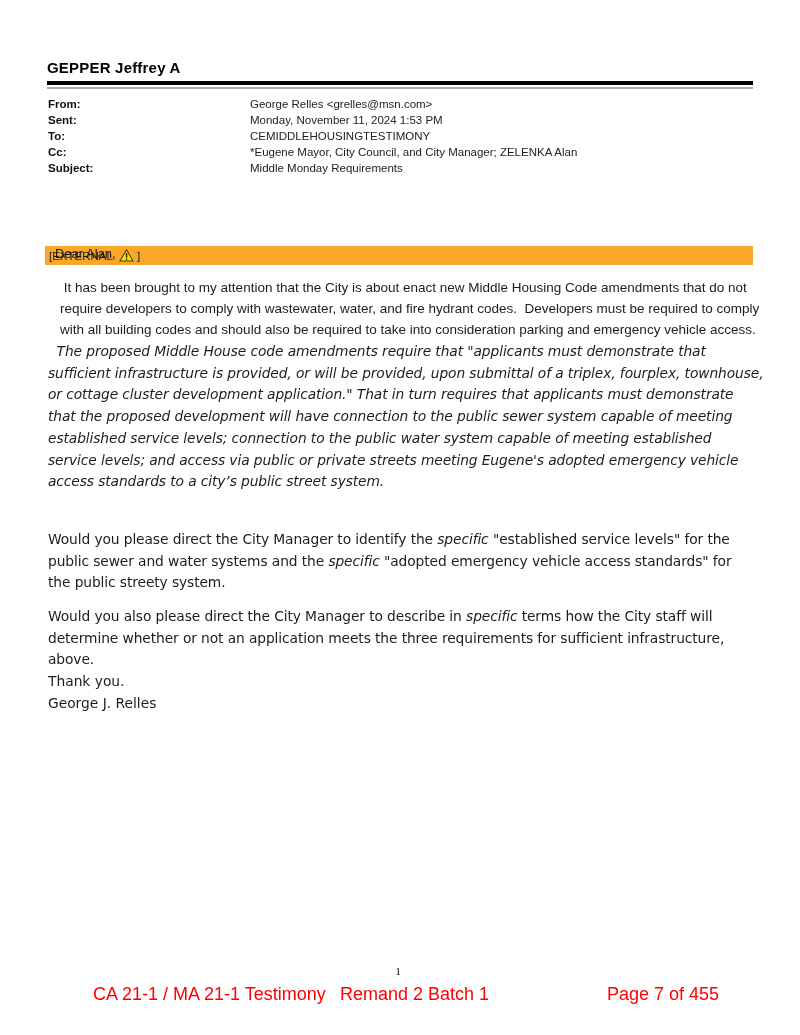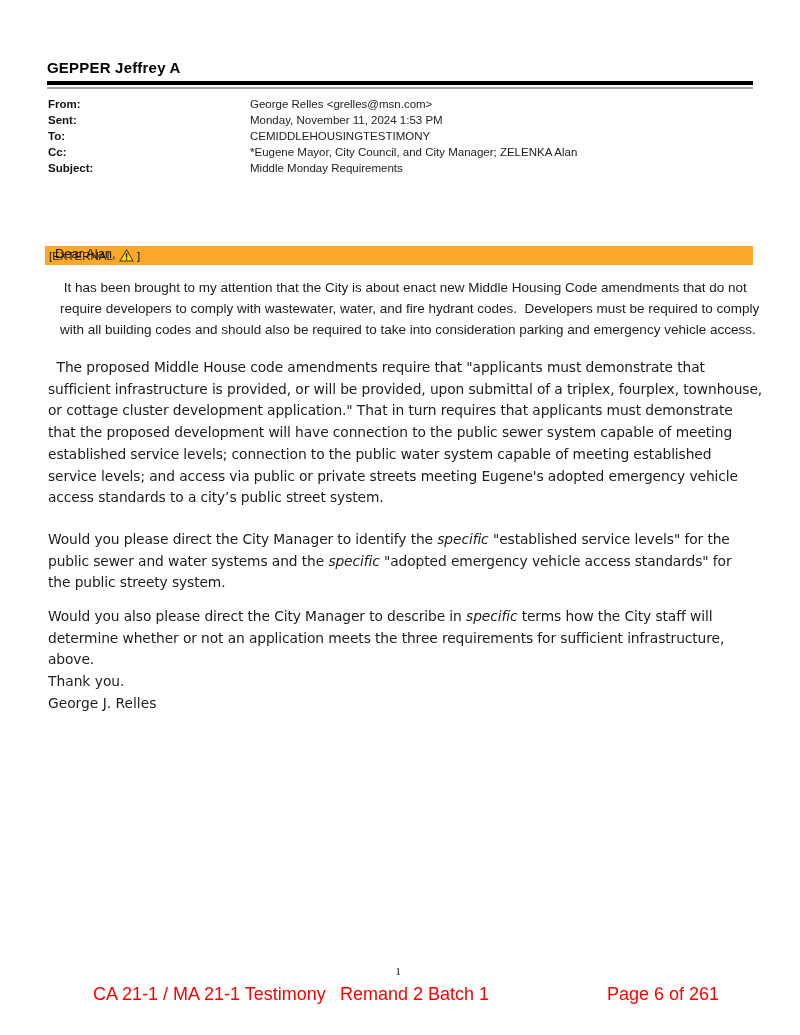--- a/index.html
+++ b/index.html
@@ -52,21 +52,21 @@
   }
   .para-cal{
     top:277px; width:714px;
     font-family:"Liberation Sans", sans-serif;
     font-size:13.5px; line-height:21px;margin-left:12px;
   }
   .para-wide{
     font-family:"DejaVu Sans", sans-serif;
     font-size:13.8px; line-height:21.7px; letter-spacing:-0.1px;
   }
-  .para2{ top:357px; width:716px; }
+  .para2{ top:341px; width:716px;font-style:italic; }
   .para3{ top:529px; width:708px; }
   .para4{ top:606px; width:708px; }
   .closing-block{
     position:absolute; left:48px; top:671px;
     font-family:"DejaVu Sans", sans-serif;
     font-size:13.8px; line-height:21.7px; color:#1c1c1c;
   }
   .page-num-small{
     position:absolute; left:358px; top:966px; width:80px;
     text-align:center;
@@ -134,15 +134,15 @@
   <p class="para para-wide para4"><span>Would you also please direct the City Manager to describe in </span><em>specific</em><span> terms how the City staff will determine whether or not an application meets the three requirements for sufficient infrastructure, above.</span></p>
 
   <div class="closing-block">
     <div>Thank you.</div>
     <div>George J. Relles</div>
   </div>
 
   <div class="page-num-small">1</div>
   <div class="footer-item footer-left">CA 21-1 / MA 21-1 Testimony</div>
   <div class="footer-item footer-center">Remand 2 Batch 1</div>
-  <div class="footer-item footer-right">Page 6 of 261</div>
+  <div class="footer-item footer-right">Page 7 of 455</div>
 
 </div>
 
 </body></html>

